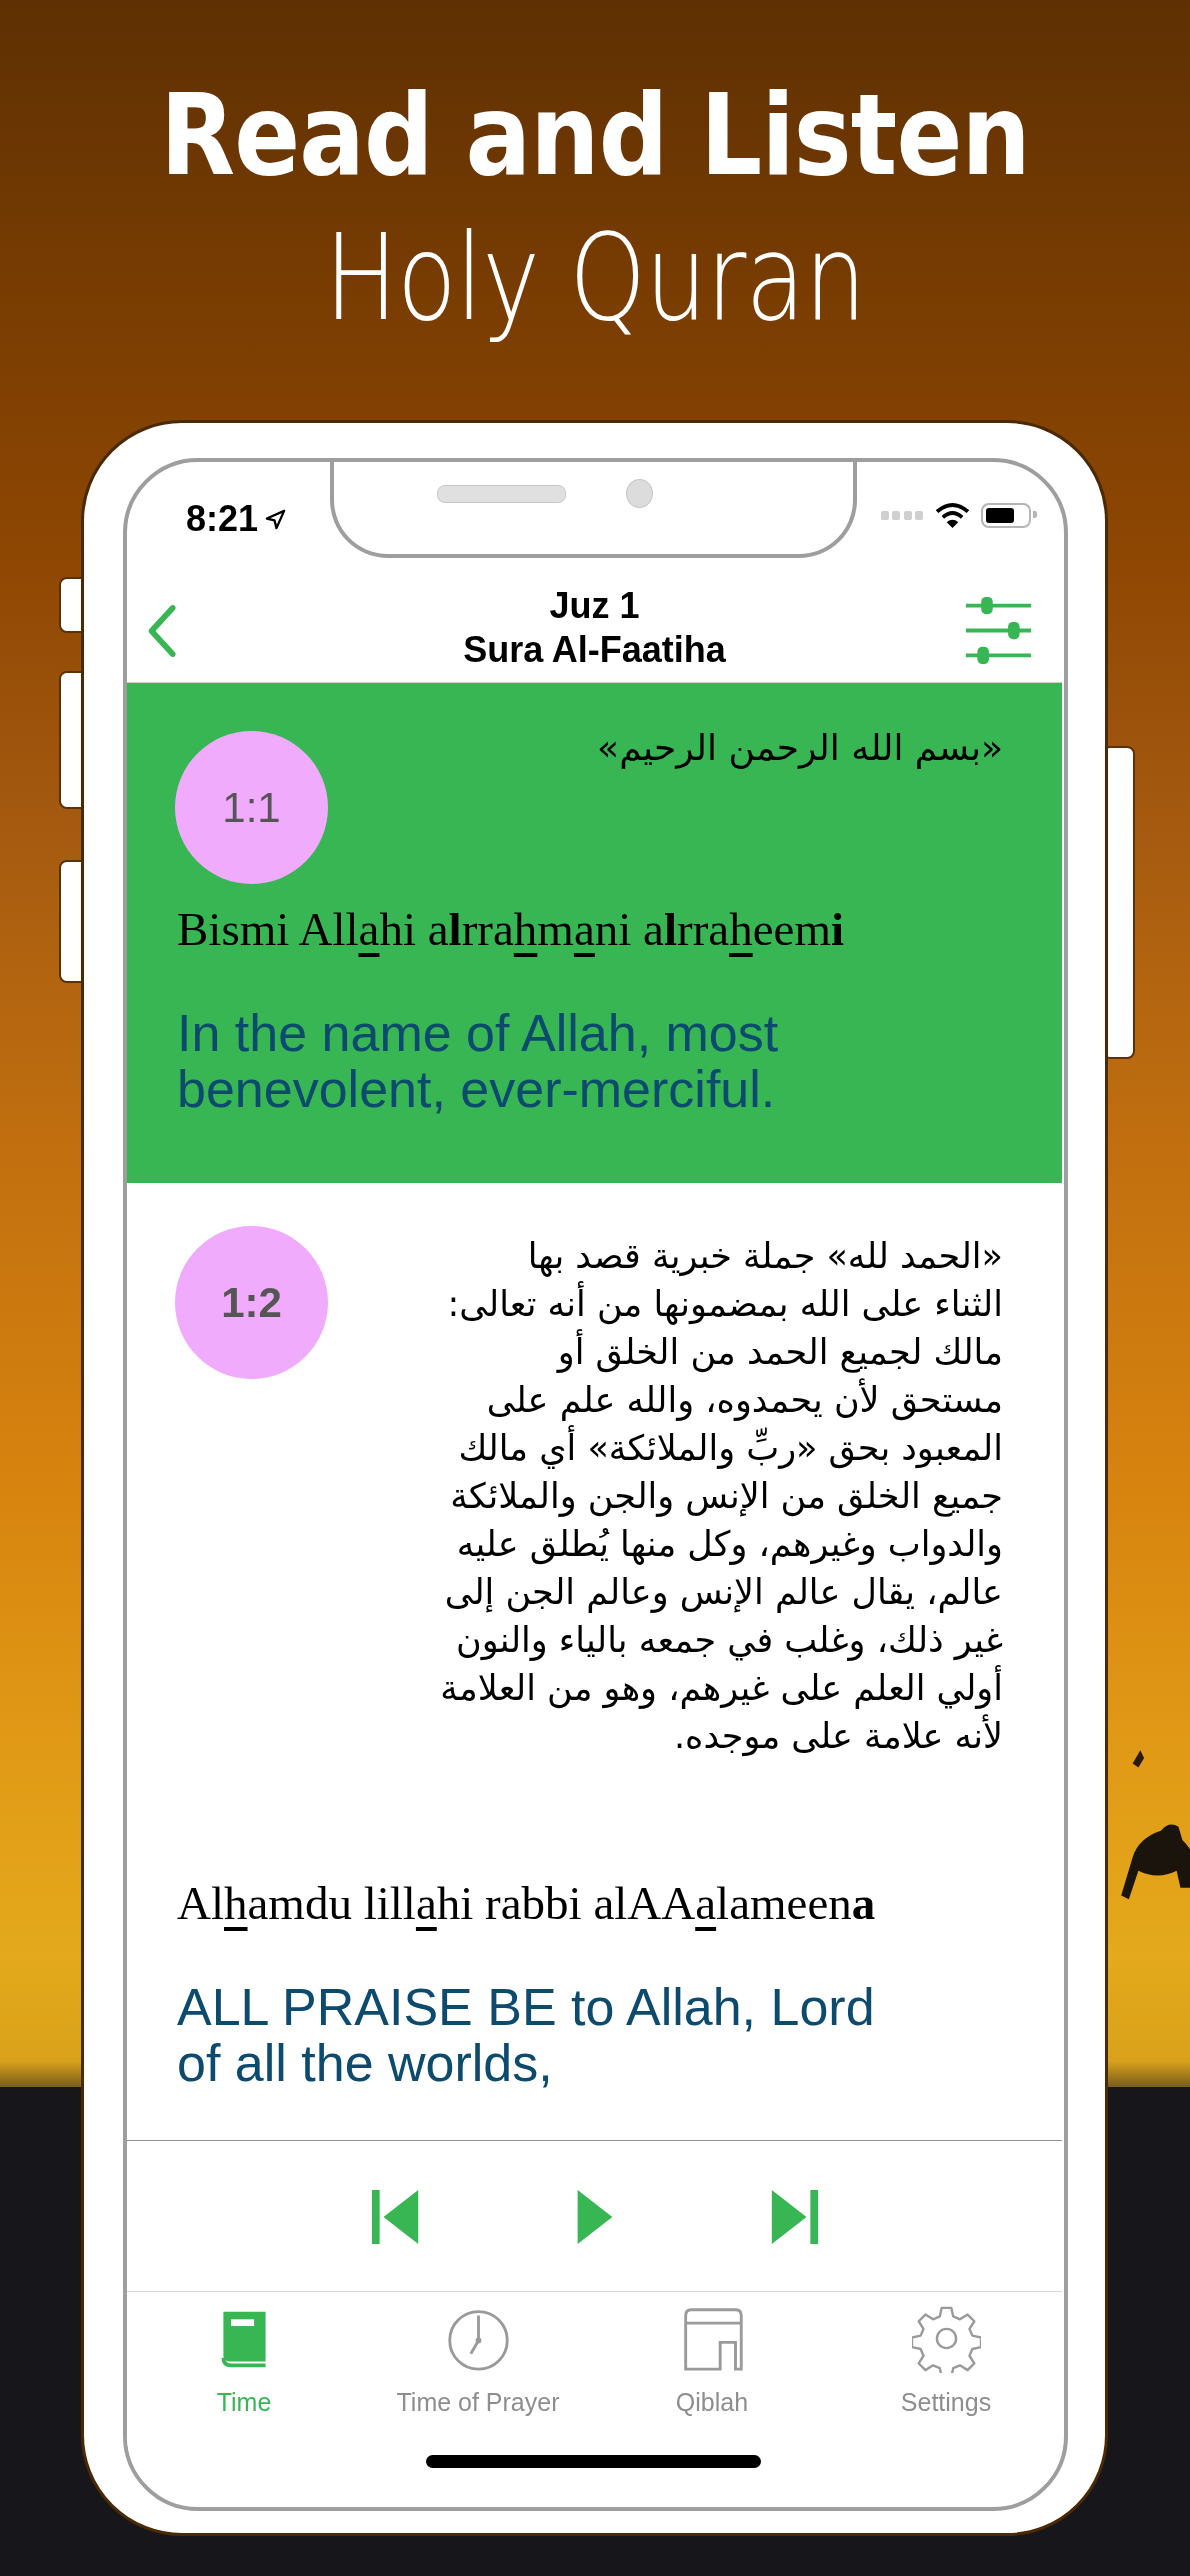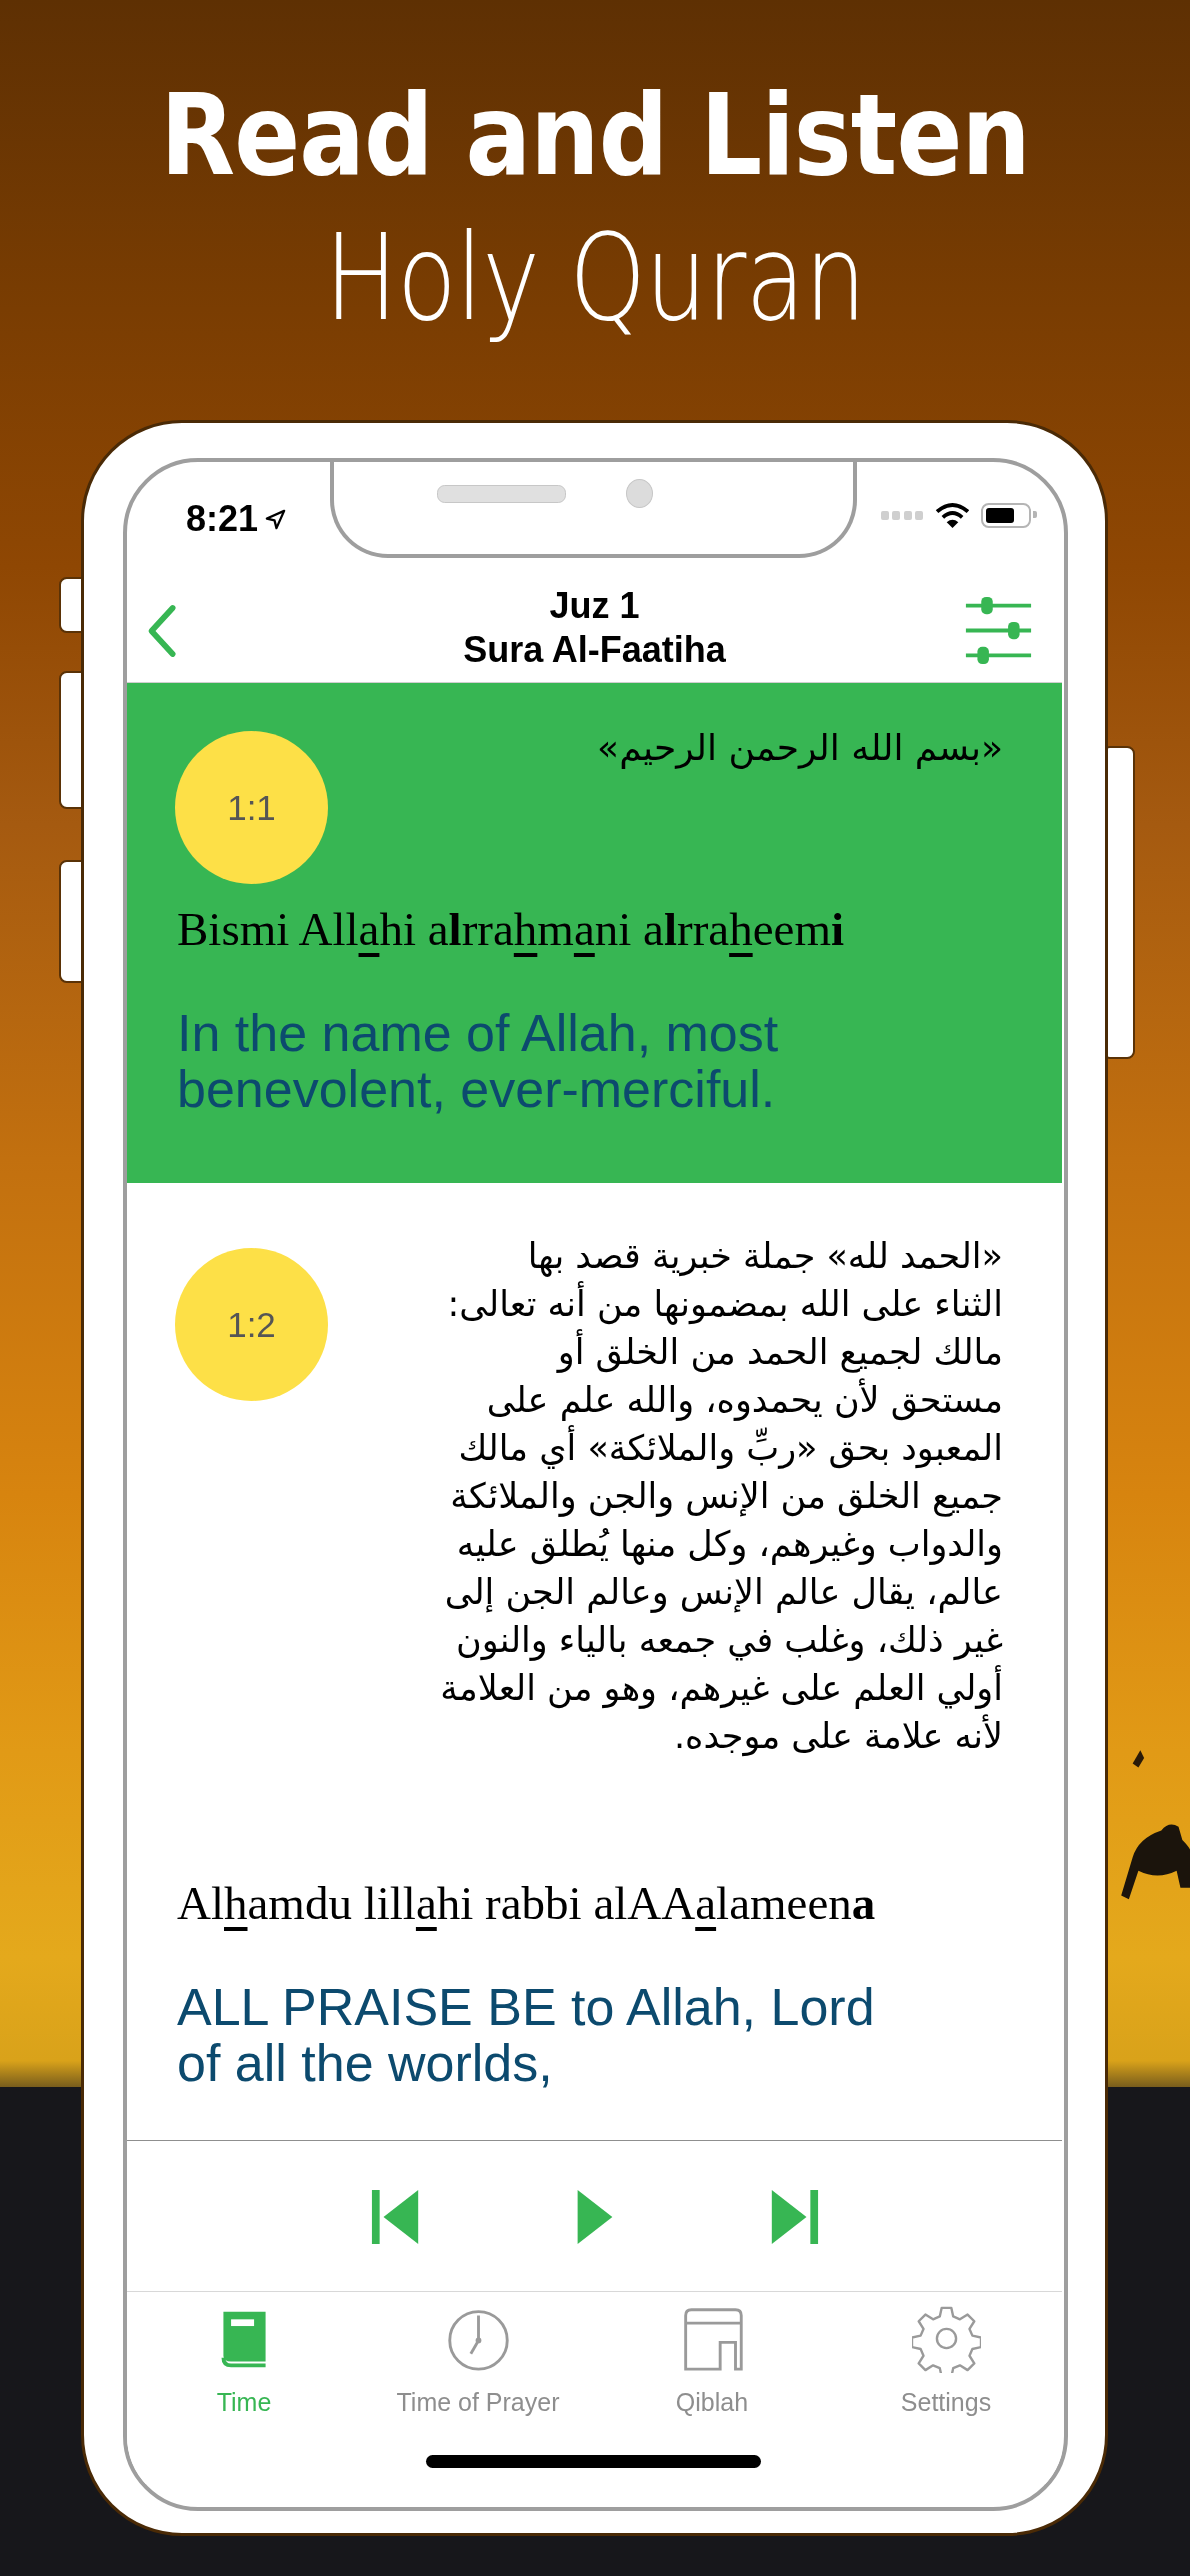--- a/index.html
+++ b/index.html
@@ -43,21 +43,21 @@
   .navbar { position:absolute; left:0; top:113px; width:935px; height:105px; }
   .back-btn { position:absolute; left:13.4px; top:27px; width:48px; height:58px; cursor:pointer; }
   .nav-title { position:absolute; left:0; width:935px; text-align:center; color:#000; font-weight:600; }
   .nav-title-1 { top:9.6px; font-size:36px; }
   .nav-title-2 { top:54px; font-size:36px; }
   .settings-sliders { position:absolute; right:29px; top:21px; width:69px; height:69px; cursor:pointer; }
 
   .verse { position:absolute; left:0; width:935px; box-sizing:border-box; }
   .verse-active { top:220px; height:501px; background:#37b653; border-top:1px solid #cfcfcf; }
   .verse-normal { top:722px; height:956px; background:#fff; }
-  .badge { position:absolute; left:48px; width:153px; height:153px; border-radius:50%; background:#fde047; color:#555; font-size:35px; display:flex; align-items:center; justify-content:center; }
+  .badge { position:absolute; left:48px; width:153px; height:153px; border-radius:50%; background:#f0abfc; color:#555; font-size:42px; display:flex; align-items:center; justify-content:center; }
   .arabic { position:absolute; right:59px; direction:rtl; text-align:right; color:#000; font-family:"DejaVu Sans", sans-serif; }
   .translit { position:absolute; left:50px; color:#000; font-family:"Liberation Serif", "DejaVu Serif", serif; font-size:47px; white-space:nowrap; }
   .translit u { text-decoration:underline; text-underline-offset:7.7px; }
   .translation { position:absolute; left:50px; right:58px; color:#0c4a6e; font-size:52px; line-height:56px; font-family:Liberation Sans, sans-serif; }
 
   .player { position:absolute; left:0; top:1678px; width:935px; height:151px; border-top:1.9px solid #8f8f8f; display:flex; justify-content:center; align-items:center; gap:144px; background:#fff; }
   .player-btn { width:54px; height:58px; cursor:pointer; }
   .tabbar { position:absolute; left:0; top:1829px; width:935px; height:192px; border-top:1.9px solid #d8d8d8; background:#fff; }
   .tab { position:absolute; top:11.5px; width:234px; text-align:center; cursor:pointer; }
   .tab-icon { width:69px; height:69px; margin:0 auto; display:block; }
@@ -137,21 +137,21 @@
   <div class="verse verse-active">
     <div class="badge" style="top:48px;">1:1</div>
     <div class="arabic" style="top:44px;font-size:36px;">«بسم الله الرحمن الرحيم»</div>
     <div class="translit" style="top:219px;">
       <span>Bismi All</span><u>a</u><span>hi a</span><b>l</b><span>rra</span><u>h</u><span>m</span><u>a</u><span>ni a</span><b>l</b><span>rra</span><u>h</u><span>eem</span><b>i</b>
     </div>
     <div class="translation" style="top:322px;">In the name of Allah, most benevolent, ever-merciful.</div>
   </div>
 
   <div class="verse verse-normal">
-    <div class="badge" style="top:64px;">1:2</div>
+    <div class="badge" style="top:42px;font-weight:bold;">1:2</div>
     <div class="arabic" style="top:48px;font-size:35px;line-height:48px;width:613px;">
       <div>«الحمد لله» جملة خبرية قصد بها</div>
       <div>الثناء على الله بمضمونها من أنه تعالى:</div>
       <div>مالك لجميع الحمد من الخلق أو</div>
       <div>مستحق لأن يحمدوه، والله علم على</div>
       <div>المعبود بحق «ربِّ والملائكة» أي مالك</div>
       <div>جميع الخلق من الإنس والجن والملائكة</div>
       <div>والدواب وغيرهم، وكل منها يُطلق عليه</div>
       <div>عالم، يقال عالم الإنس وعالم الجن إلى</div>
       <div>غير ذلك، وغلب في جمعه بالياء والنون</div>

